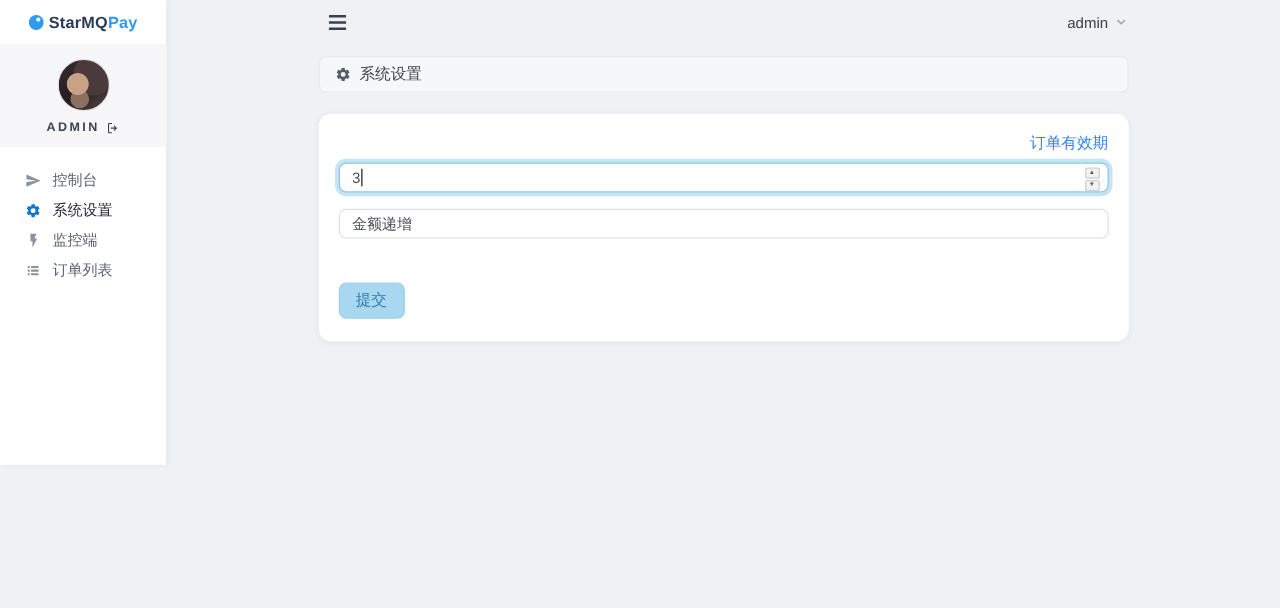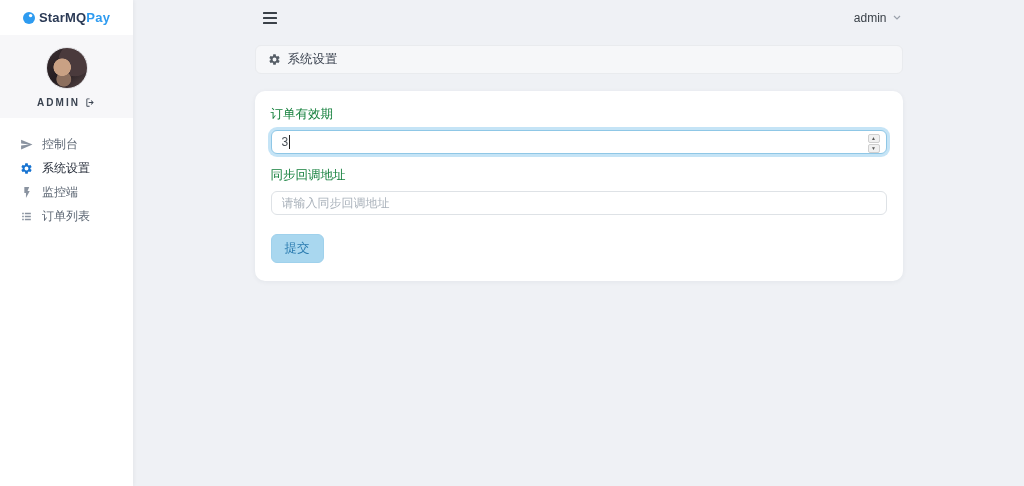--- a/index.html
+++ b/index.html
@@ -5,21 +5,21 @@
   * { margin:0; padding:0; box-sizing:border-box; }
   html,body { width:1024px; height:486px; overflow:hidden; }
   body {
     font-family:"Liberation Sans","DejaVu Sans",sans-serif;
     background:#eff1f5;
     color:#3a4350;
     display:flex;
   }
   
   .sidebar {
-    width:133px; height:486px; background:#ffffff; flex:0 0 133px;
+    width:133px; height:372px; background:#ffffff; flex:0 0 133px;
     box-shadow:1px 0 4px rgba(0,0,0,.05); position:relative; z-index:2;
   }
   .brand {
     height:35px; display:flex; align-items:center; justify-content:center;
     gap:4px; font-size:13px; font-weight:bold; letter-spacing:.2px;
   }
   .brand .b-main { color:#2b3a55; }
   .brand .b-accent { color:#2e9bf0; }
   .profile {
     background:#f7f7f9; padding:12px 0 10px; text-align:center;
@@ -65,21 +65,21 @@
     display:flex; align-items:center; gap:7px; padding:0 12px;
     font-size:12.5px; color:#3b4350;
   }
   .titlebar .t-icon { color:#555d66; line-height:0; }
   .card {
     margin-top:17px; background:#ffffff; border-radius:10px;
     box-shadow:0 1px 5px rgba(40,50,70,.06);
     padding:15px 16px 18px;
   }
   .field { margin-bottom:13px; }
-  .field label { display:block; font-size:12.5px; color:#15803d; margin-bottom:7px; }
+  .field label { display:block; font-size:12.5px; color:#3b82f6; margin-bottom:7px;text-align:right; }
   .input-wrap { position:relative; }
   .fld-input {
     width:100%; height:24px; padding:0 10px; font-size:12px; color:#495057;
     border:1px solid #dee2e6; border-radius:6px; background:#fff; outline:none;
     font-family:"Liberation Sans","DejaVu Sans",sans-serif;
   }
   .fld-input::placeholder { color:#aab2bb; }
   .fld-input.focused {
     border:1px solid #8fc7e6;
     box-shadow:0 0 0 3px rgba(150,206,238,.55);
@@ -89,21 +89,21 @@
   }
   .spinner {
     position:absolute; right:7px; top:4px; width:12px; height:16px;
     display:flex; flex-direction:column; gap:1px;
   }
   .spinner span {
     flex:1; font-size:5px; line-height:7px; color:#5a5a5a; text-align:center;
     background:#f1f1f1; border:1px solid #cfcfcf; border-radius:2px; cursor:pointer;
   }
   .submit-btn {
-    margin-top:6px; display:inline-block; padding:5px 13px; font-size:12.5px;
+    margin-top:22px; display:inline-block; padding:5px 13px; font-size:12.5px;
     background:#a9d7ef; color:#2b7cb0; border:1px solid #9fd1ec; border-radius:6px;
     cursor:pointer; font-family:"Liberation Sans","DejaVu Sans",sans-serif;
   }
 </style>
 </head>
 <body>
 
 <aside class="sidebar">
   <div class="brand">
     <span style="line-height:0;">
@@ -200,26 +200,23 @@
           <input class="fld-input focused" type="text" value="3" style="">
           <span class="caret"></span>
           <span class="spinner">
               <span>▲</span>
               <span>▼</span>
             </span>
         </div>
       </div>
 
 
+
       <div class="field">
-        <label>同步回调地址</label>
         <div class="input-wrap">
-          <input class="fld-input" type="text" placeholder="请输入同步回调地址" style="">
+          <input class="fld-input" type="text" value="金额递增" style="">
         </div>
       </div>
 
-      <div class="field">
-      </div>
-
       <button class="submit-btn">提交</button>
     </div>
   </div>
 </main>
 
 </body></html>

